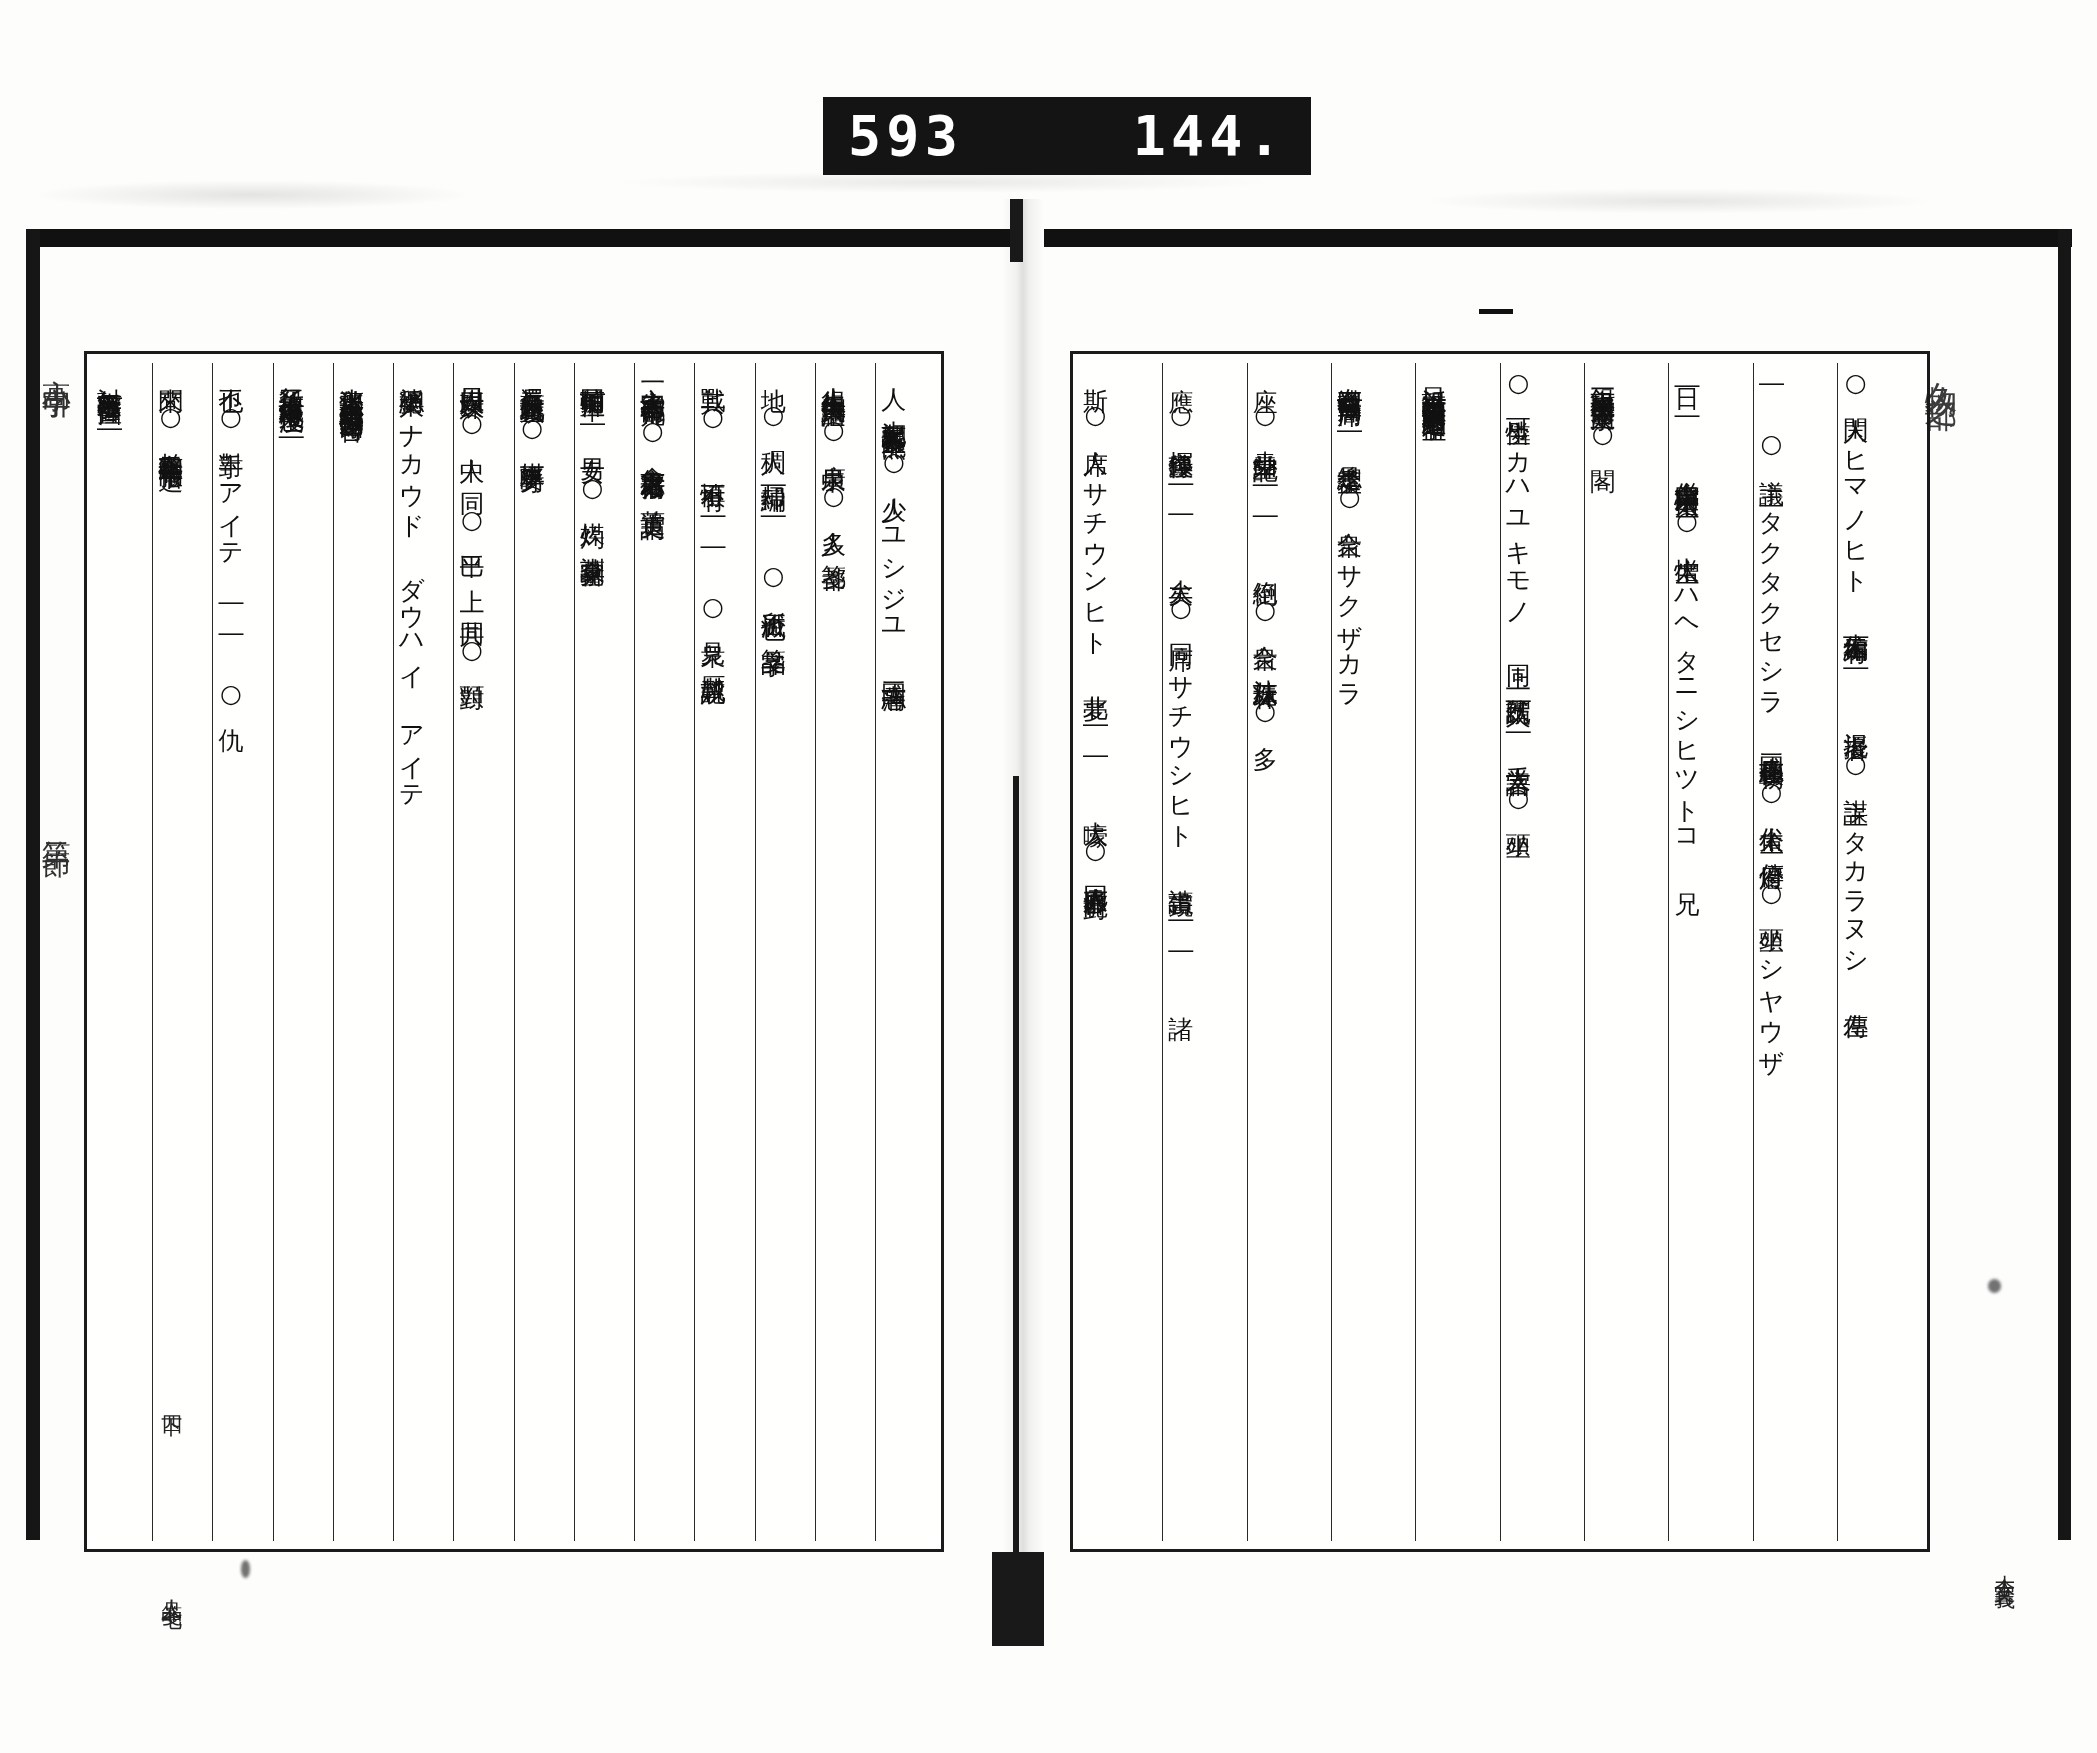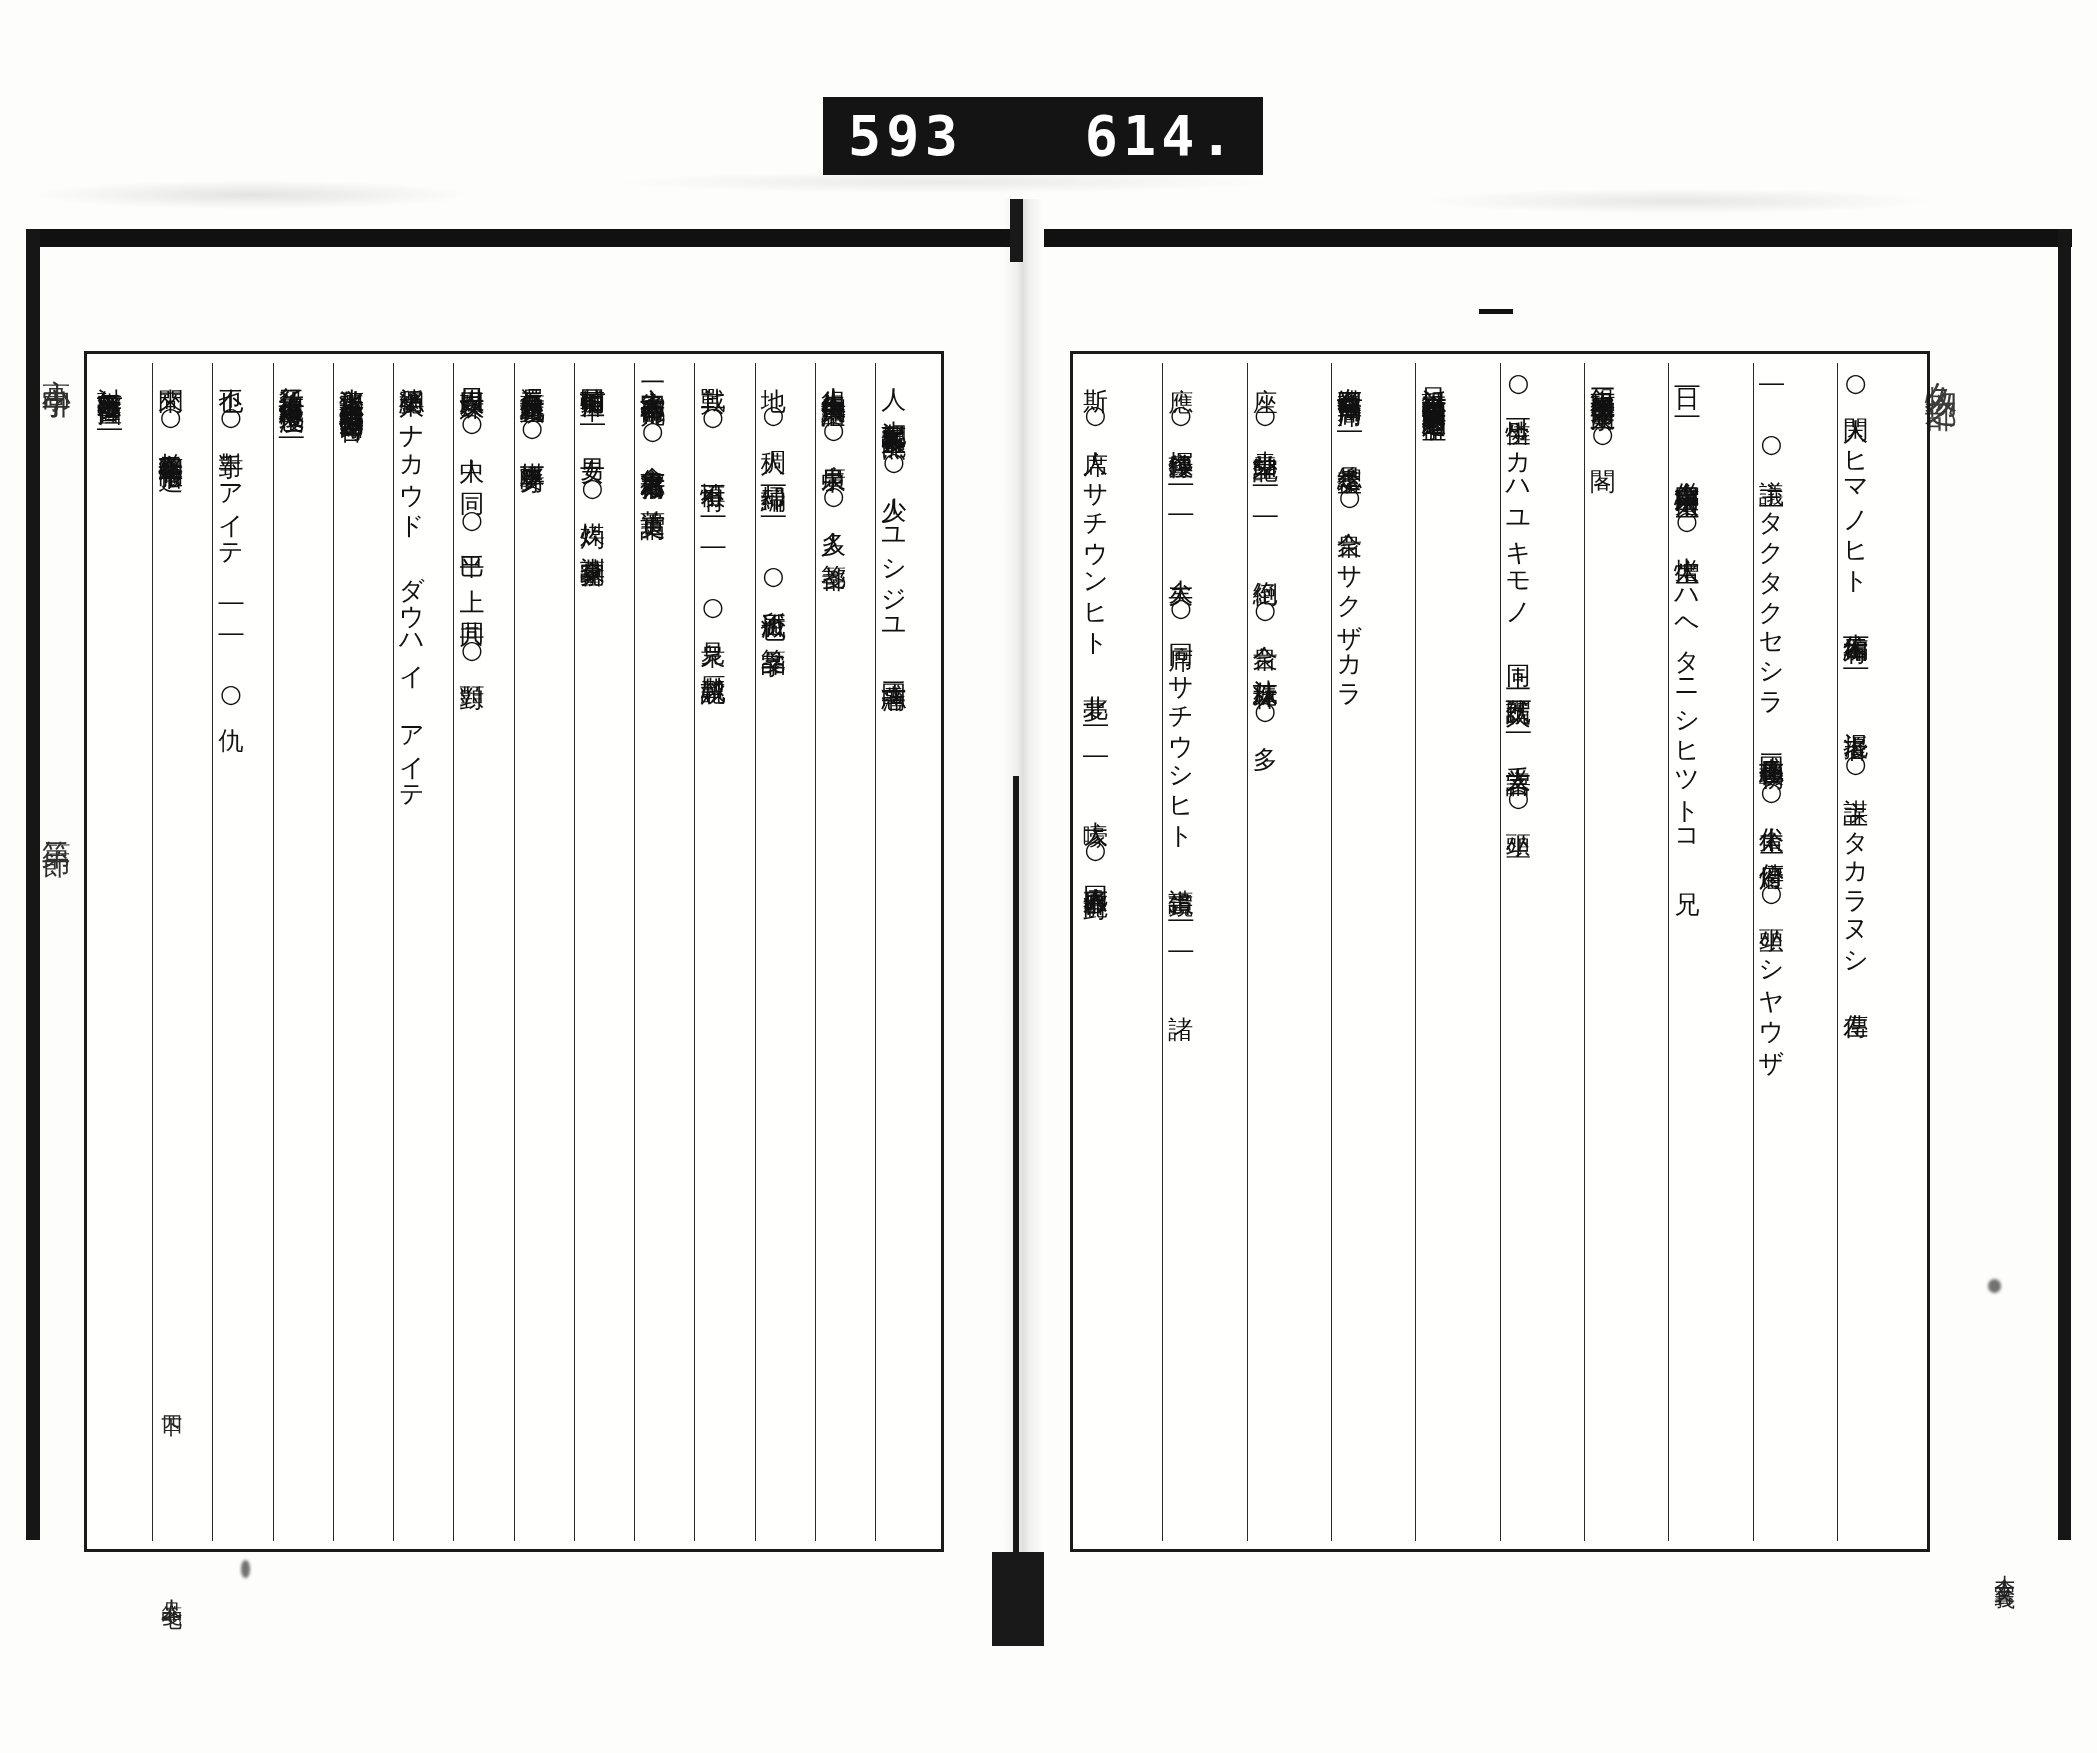--- a/index.html
+++ b/index.html
@@ -33,21 +33,21 @@
       radial-gradient(ellipse 472px 15.7px at 45% 40%, rgba(0,0,0,0.08), rgba(0,0,0,0) 70%),
       radial-gradient(ellipse 367px 18.4px at 80% 70%, rgba(0,0,0,0.09), rgba(0,0,0,0) 70%);
     pointer-events: none;
   }
 
   
   #frame-counter {
     position: absolute;
     left: 823px;
     top: 97px;
-    width: 440px;
+    width: 488px;
     height: 78px;
     background: #141414;
     display: flex;
     align-items: center;
     justify-content: space-between;
     padding: 16px 25px;
     box-sizing: border-box;
     letter-spacing: 5.2px;
   }
   #frame-counter .num {
@@ -222,21 +222,21 @@
 </style>
 </head>
 <body>
 
 <div id="scan">
 
   <div class="scan-noise"></div>
 
   <div id="frame-counter">
     <span class="num">593</span>
-    <span class="num">614.</span>
+    <span class="num">144.</span>
   </div>
 
   <div id="book">
 
     <div class="rail left"></div>
     <div class="rail right"></div>
     <div class="board far-left"></div>
     <div class="board far-right"></div>
 
     <div class="gutter"></div>

